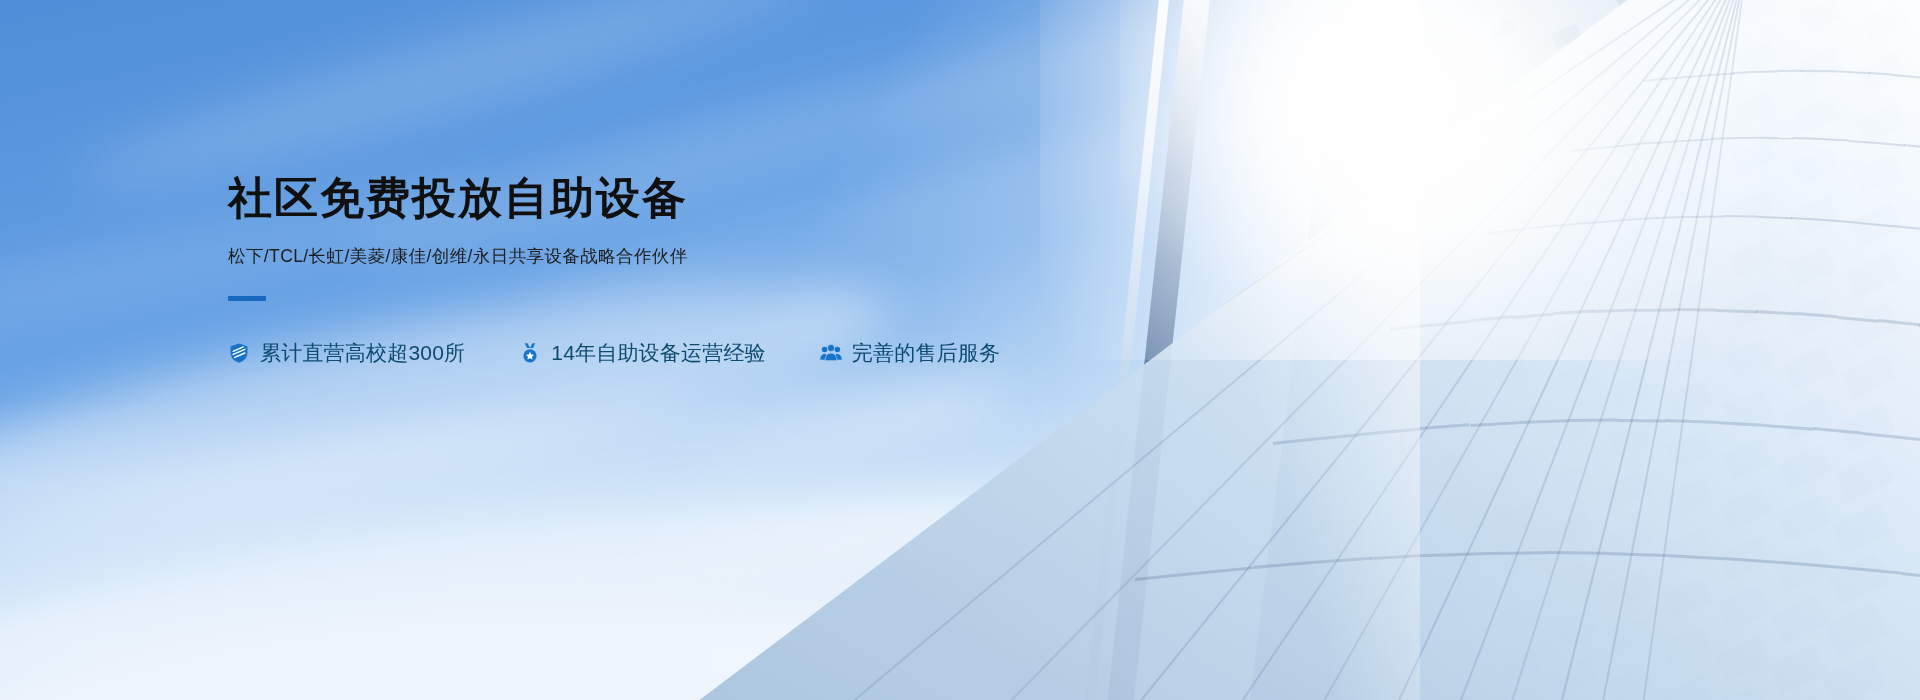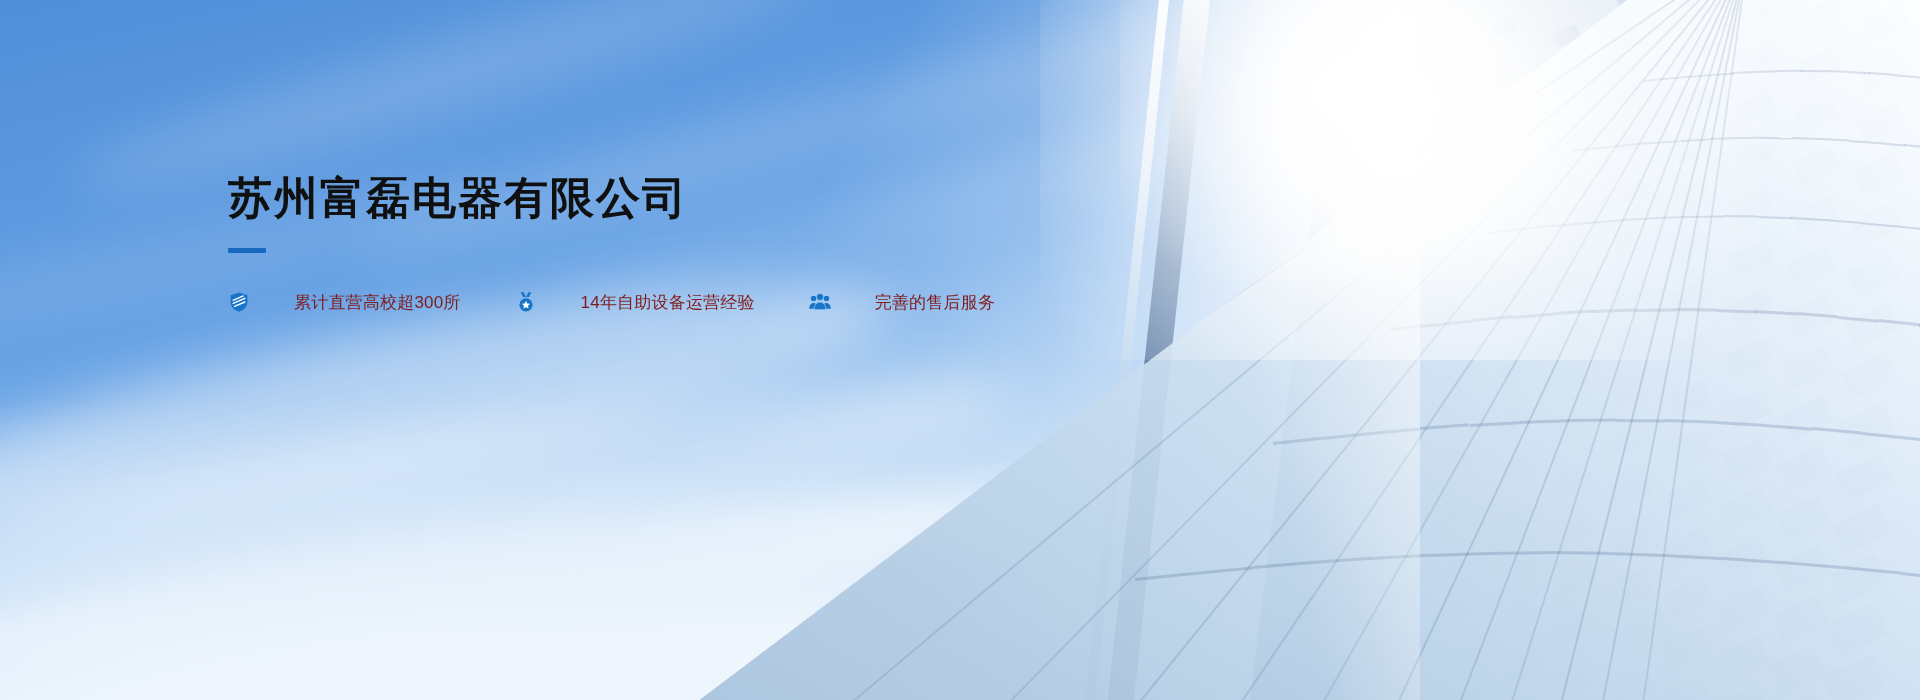--- a/index.html
+++ b/index.html
@@ -89,21 +89,21 @@
     font-size:44px; font-weight:700; color:#101010; letter-spacing:2px;
     line-height:1.18; white-space:nowrap;
   }
   .sub { margin-top:16px; }
   .sub-line { font-size:17.5px; color:#1d1d1d; line-height:1.85; letter-spacing:.4px; white-space:nowrap; }
   .divider { margin-top:24px; width:38px; height:5px; background:#1868c0; border-radius:1px; }
 
   .features { margin-top:38px; display:flex; align-items:center; gap:54px; }
   .feature { display:flex; align-items:center; gap:10px; }
   .feature-icon { width:22px; height:22px; flex:0 0 22px; display:block; }
-  .feature-label { font-size:17px; color:#7f1d1d; letter-spacing:.2px; white-space:nowrap;margin-left:34px; }
+  .feature-label { font-size:21px; color:#0c4a6e; letter-spacing:.2px; white-space:nowrap; }
 </style>
 </head>
 <body>
 
 <div id="banner">
 
   <div class="sky"></div>
   <div class="cloud c5"></div>
   <div class="cloud c6"></div>
   <div class="cloud c7"></div>
@@ -358,23 +358,24 @@
         </div>
     </div>
 
     <div class="edge-glow"></div>
     <div class="flare"></div>
     <div class="flare2"></div>
   </div>
 
   <div class="content">
 
-    <h1 class="title">苏州富磊电器有限公司</h1>
+    <h1 class="title">社区免费投放自助设备</h1>
 
     <div class="sub">
+      <div class="sub-line">松下/TCL/长虹/美菱/康佳/创维/永日共享设备战略合作伙伴</div>
     </div>
 
     <div class="divider"></div>
 
     <div class="features">
 
       <div class="feature">
         <svg class="feature-icon" viewBox="0 0 24 24">
           <path d="M12 1.6 L21.2 4.6 L21.2 11.4 C21.2 16.8 17.4 20.9 12 22.6 C6.6 20.9 2.8 16.8 2.8 11.4 L2.8 4.6 Z" fill="#1874c8"></path>
           <g stroke="#ffffff" stroke-width="1.5" stroke-linecap="round">

